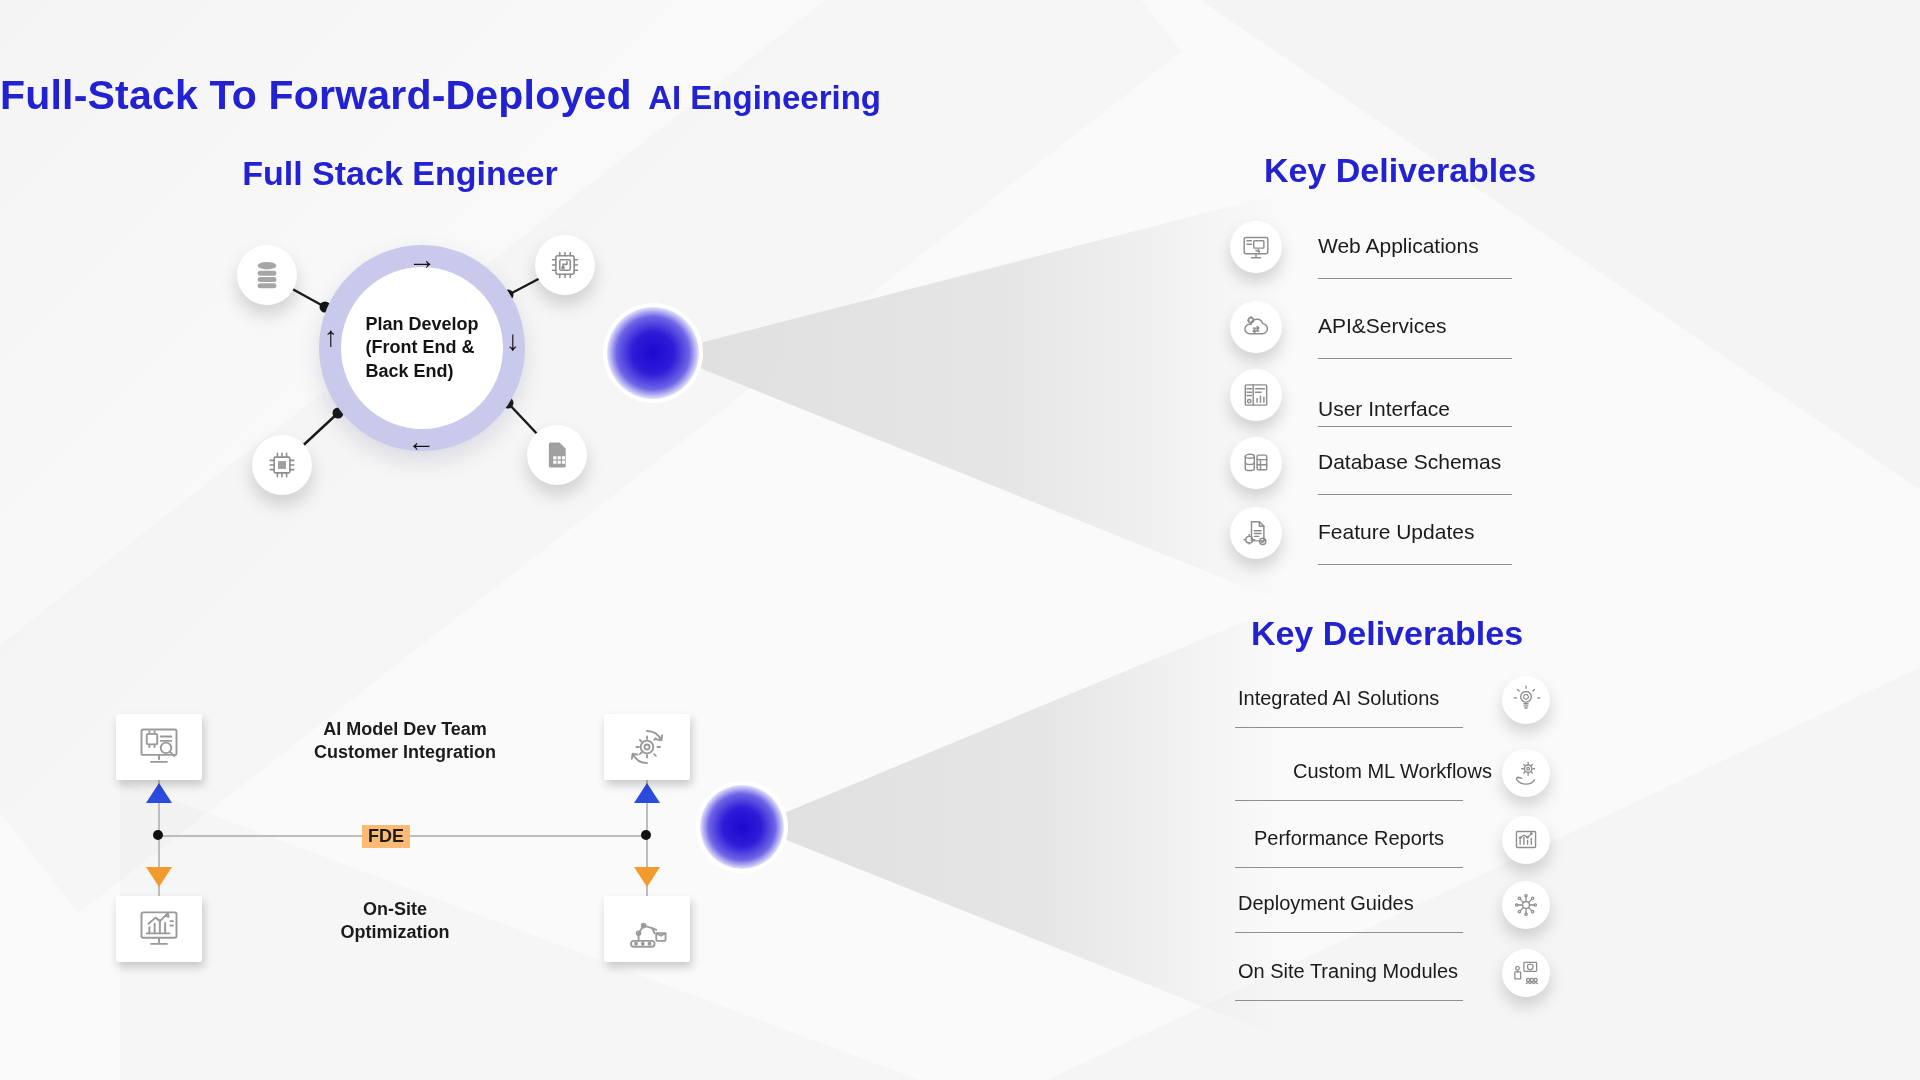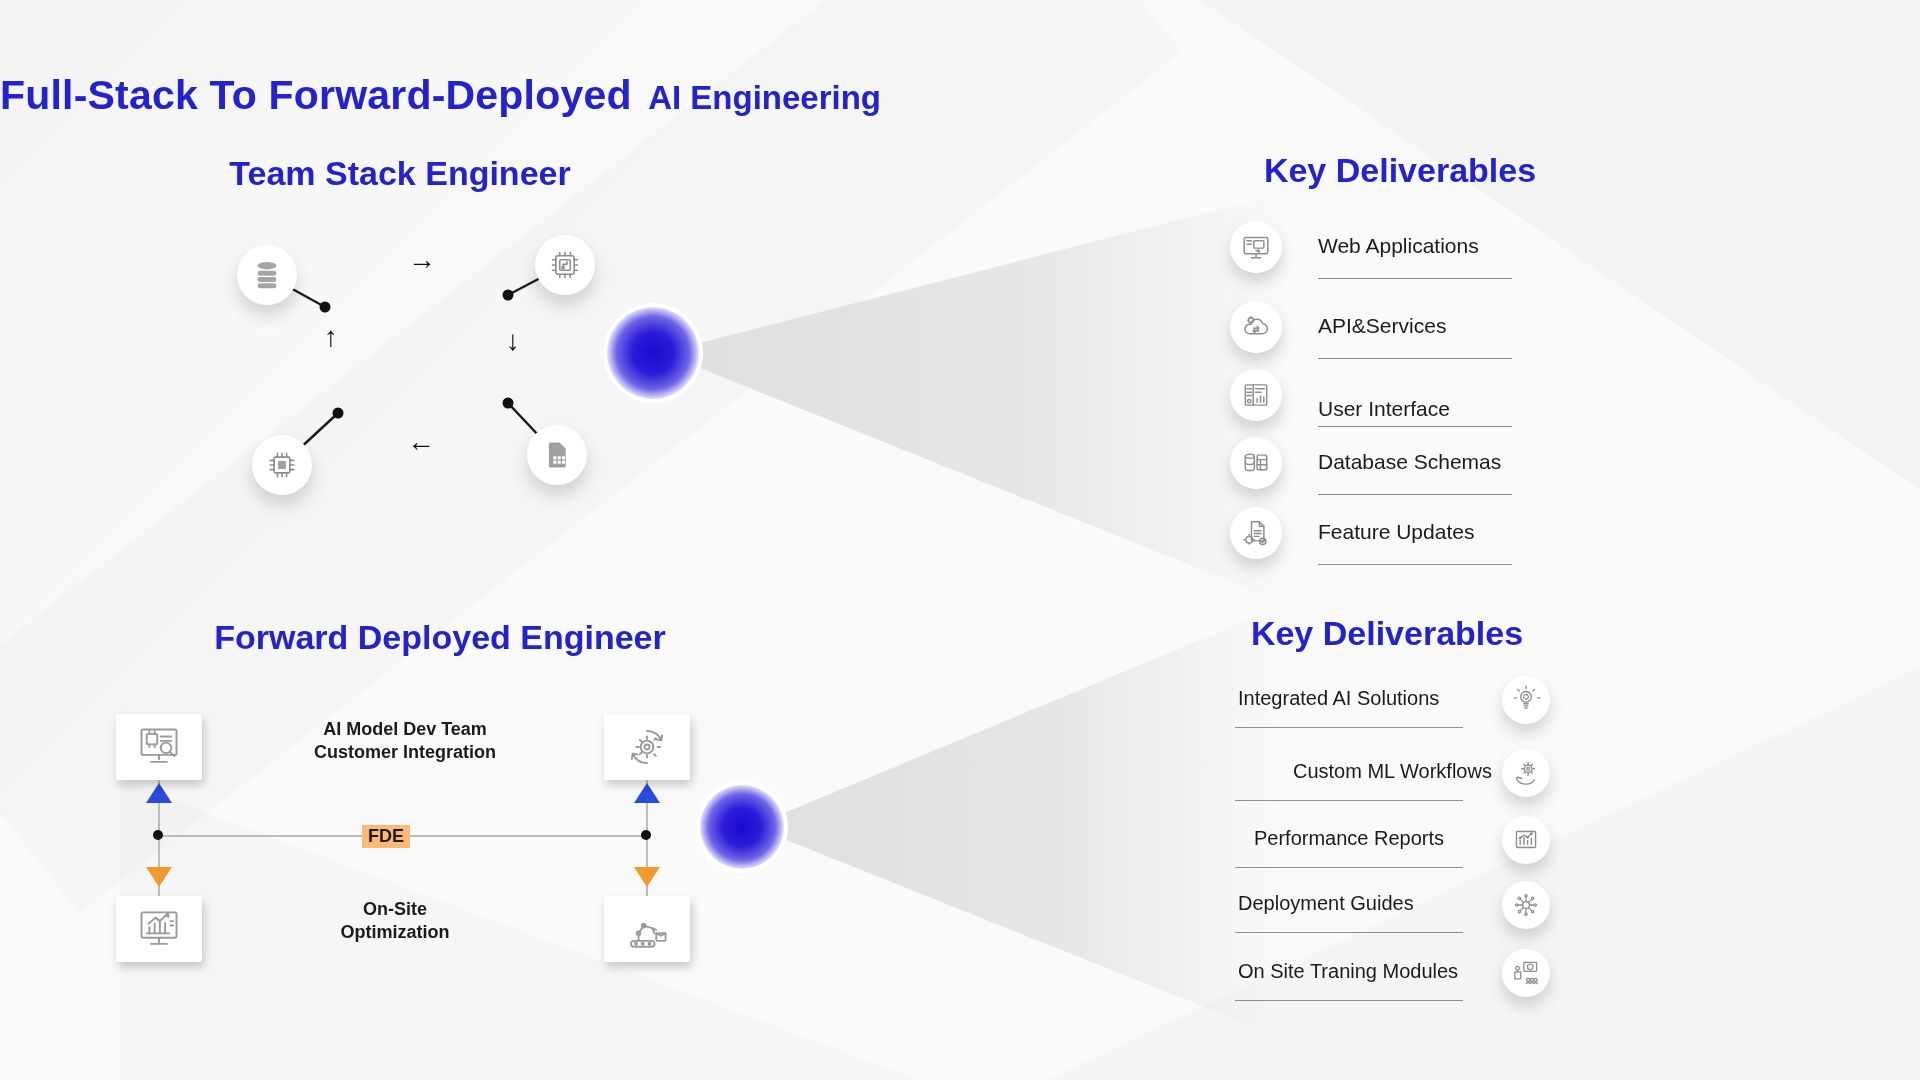--- a/index.html
+++ b/index.html
@@ -92,37 +92,43 @@
   <div class="orb-halo" style="left:603px;top:303px;width:100px;height:100px;"></div>
   <div class="orb" style="left:607px;top:307px;width:92px;height:92px;"></div>
   <div class="orb-halo" style="left:696px;top:781px;width:92px;height:92px;"></div>
   <div class="orb" style="left:700px;top:785px;width:84px;height:84px;"></div>
 
   <div class="title-wrap">
     <span class="title-main">Full-Stack To Forward-Deployed</span>
     <span class="title-suffix">AI Engineering</span>
   </div>
 
-  <div class="section-heading h-fullstack">Team Stack Engineer</div>
+  <div class="section-heading h-fullstack">Full Stack Engineer</div>
   <div class="section-heading h-kd-top">Key Deliverables</div>
-  <div class="section-heading h-fde">Forward Deployed Engineer</div>
   <div class="section-heading h-kd-bottom">Key Deliverables</div>
 
   <div class="cycle-area">
     <svg class="lines" width="520" height="330">
       <line x1="137" y1="70" x2="195" y2="102" stroke="#1a1a1a" stroke-width="2.4"></line>
       <line x1="435" y1="60" x2="378" y2="90" stroke="#1a1a1a" stroke-width="2.4"></line>
       <line x1="152" y1="260" x2="208" y2="208" stroke="#1a1a1a" stroke-width="2.4"></line>
       <line x1="427" y1="250" x2="378" y2="198" stroke="#1a1a1a" stroke-width="2.4"></line>
       <circle cx="195" cy="102" r="5.5" fill="#111"></circle>
       <circle cx="378" cy="90" r="5.5" fill="#111"></circle>
       <circle cx="208" cy="208" r="5.5" fill="#111"></circle>
       <circle cx="378" cy="198" r="5.5" fill="#111"></circle>
     </svg>
 
+    <div class="ring">
+      <div class="ring-inner">
+        <div class="ring-label">Plan Develop
+(Front End &amp;
+Back End)</div>
+      </div>
+    </div>
 
     <div class="cycle-arrow" style="left:274px;top:39px;">→</div>
     <div class="cycle-arrow" style="left:365px;top:120px;">↓</div>
     <div class="cycle-arrow" style="left:273px;top:221px;">←</div>
     <div class="cycle-arrow" style="left:183px;top:116px;">↑</div>
 
     <div class="cycle-node" style="left:107px;top:40px;">
       <span>
         <svg class="icon-svg" width="40" height="40" viewBox="0 0 64 64">
           <g fill="#a6a6a6">

